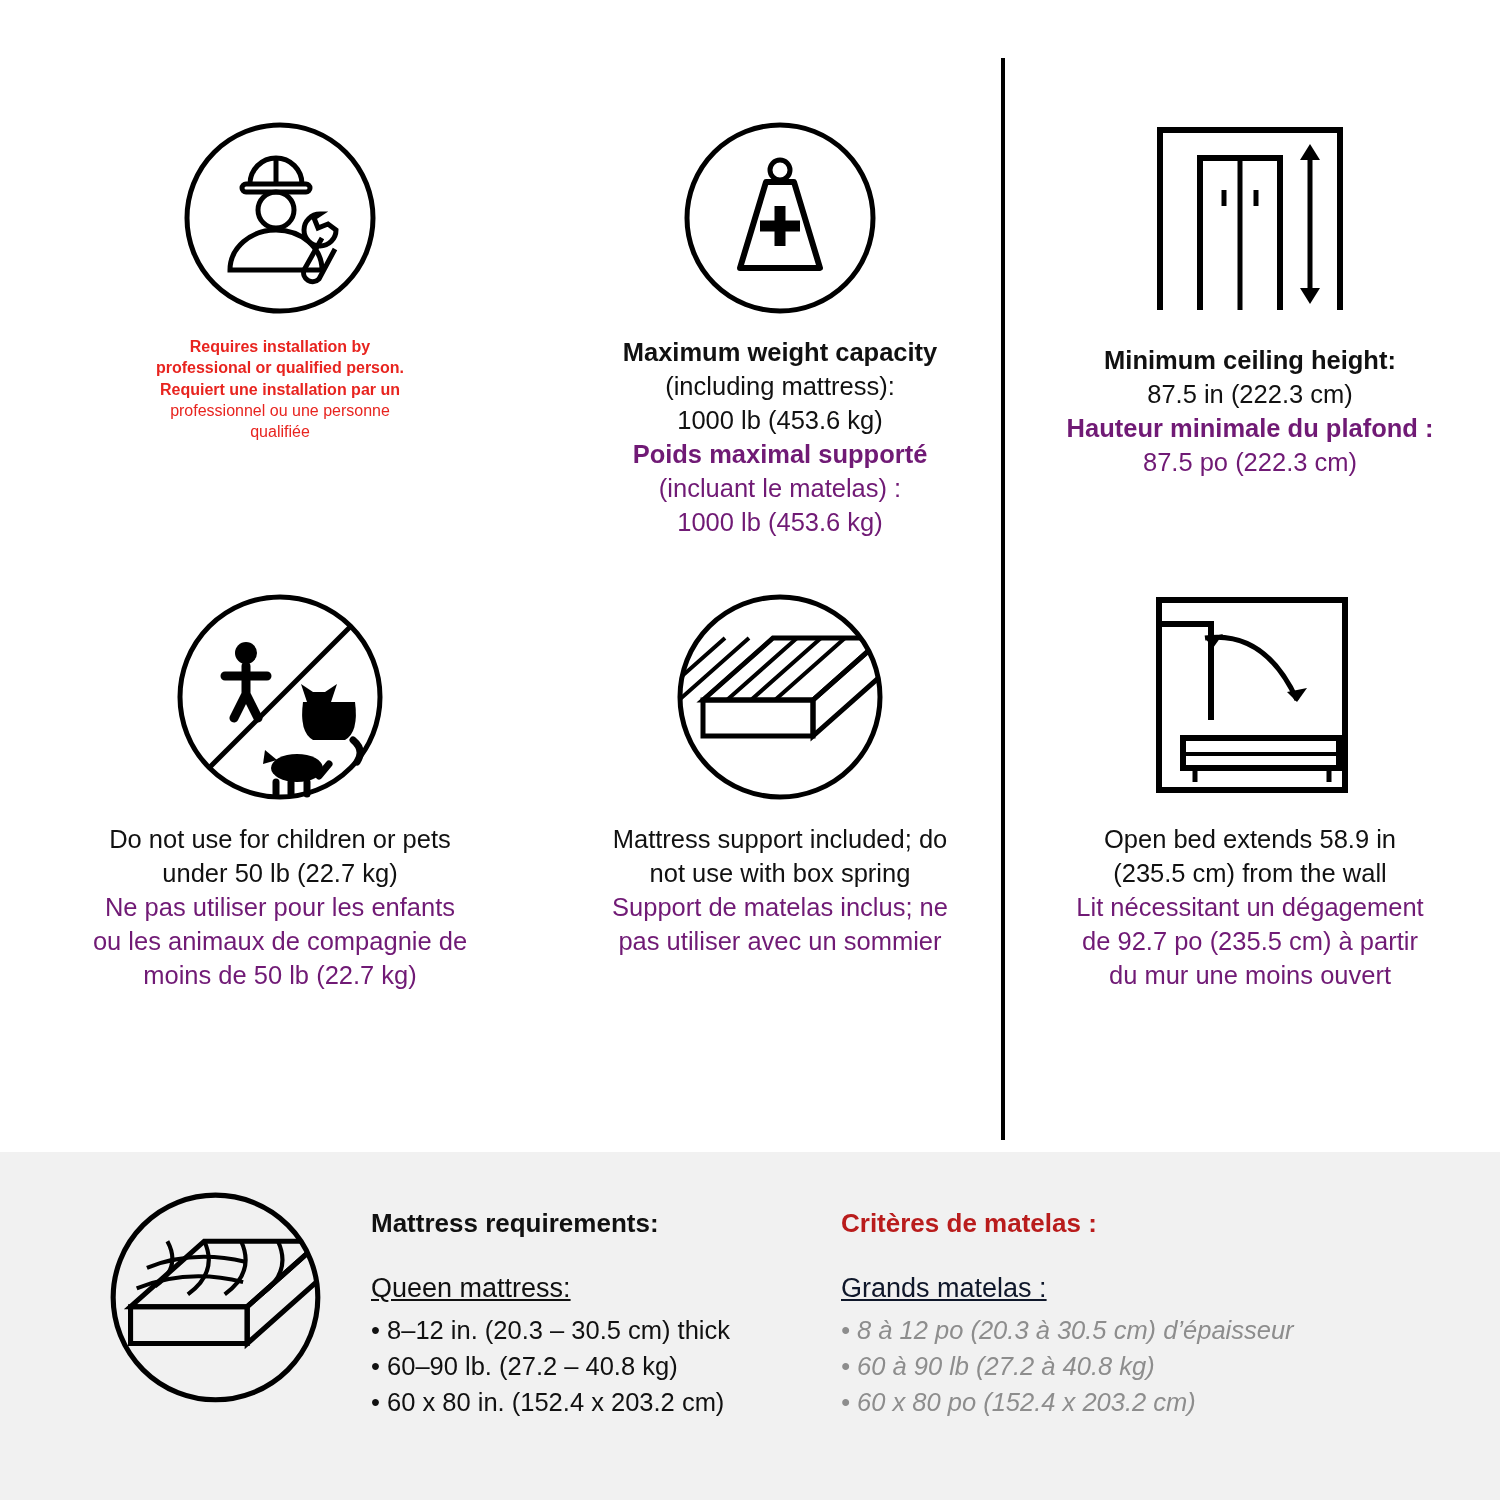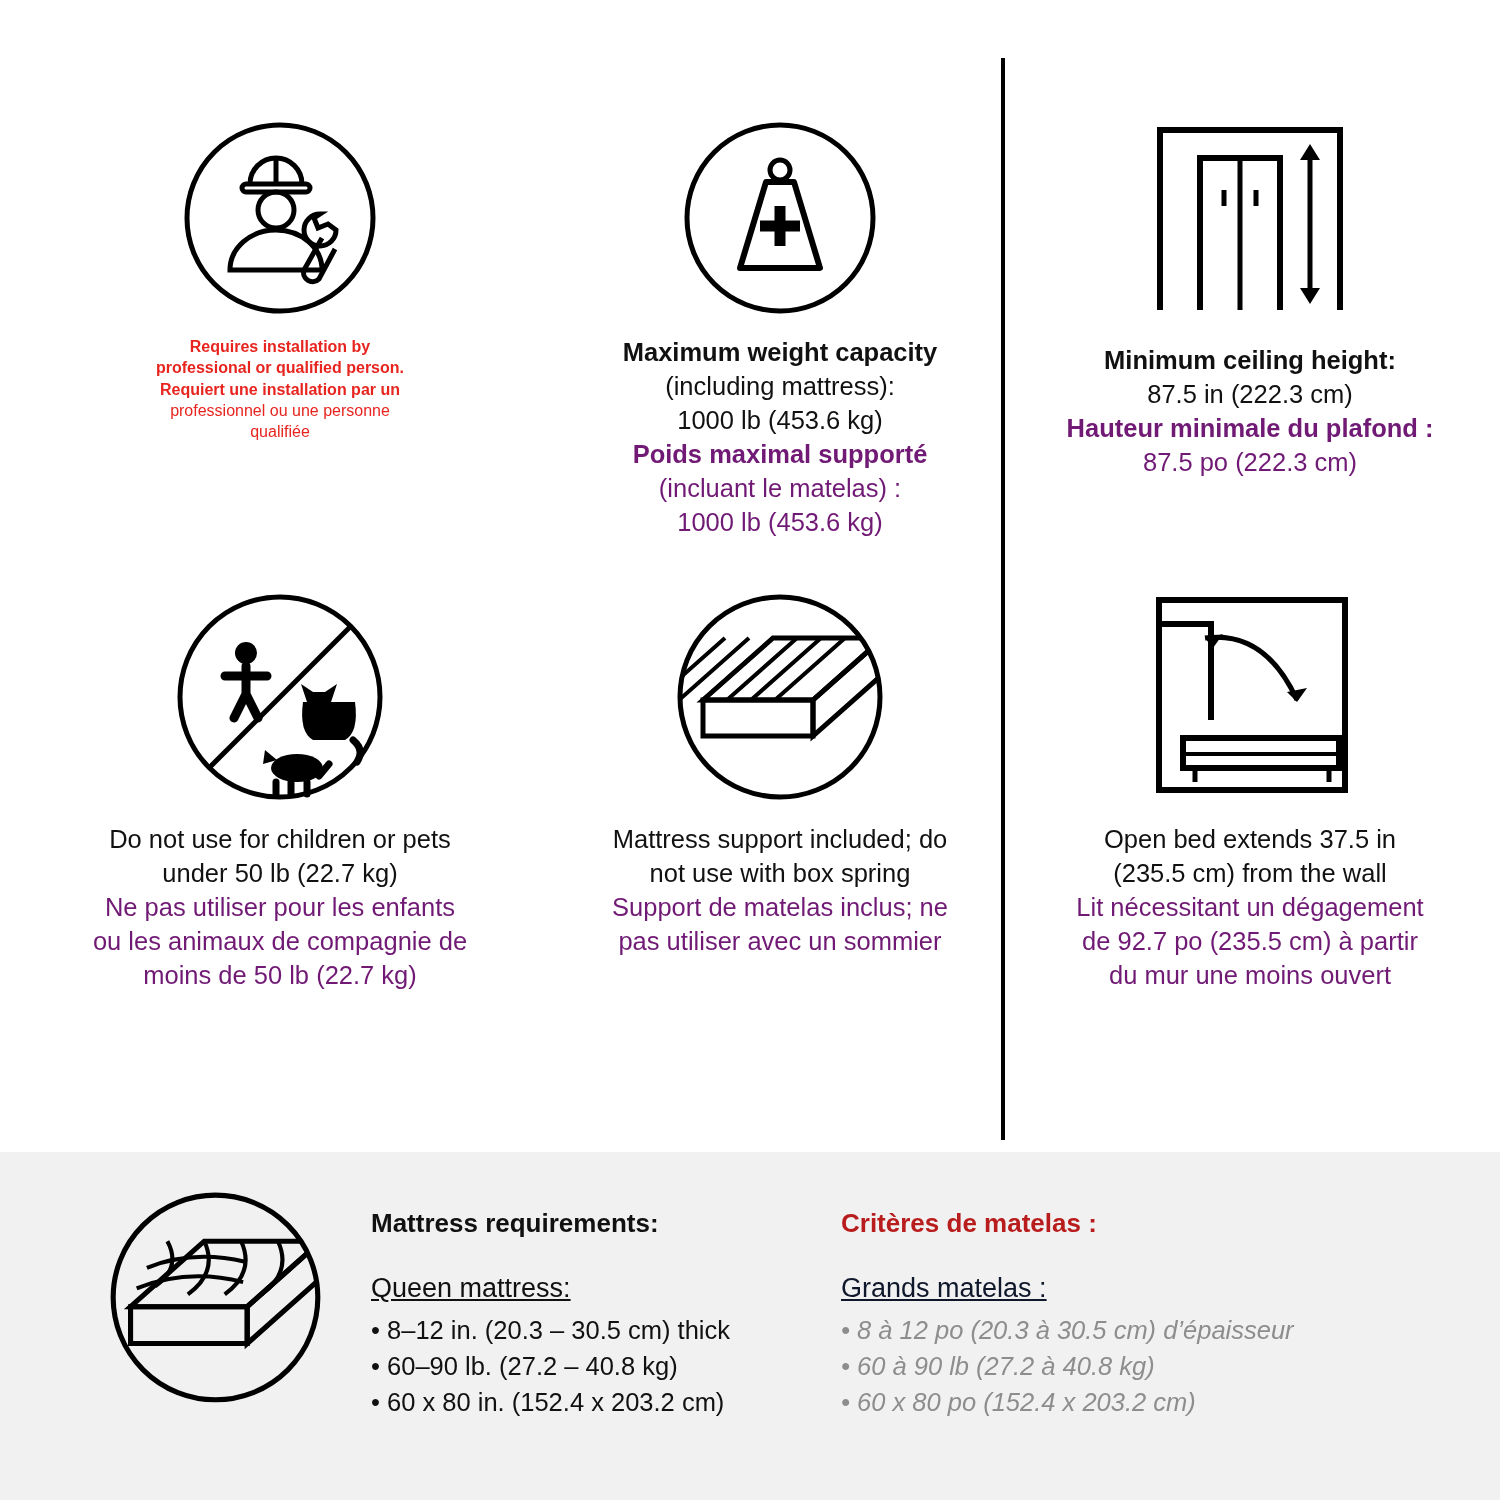--- a/index.html
+++ b/index.html
@@ -271,21 +271,21 @@
             <path d="M62 48 q60 -8 92 62" fill="none" stroke="#000" stroke-width="5"></path>
             <path d="M62 48 l18 -4 l-10 14 z" fill="#000"></path>
             <path d="M154 112 l10 -14 l-20 4 z" fill="#000"></path>
             <rect x="40" y="148" width="156" height="30" fill="none" stroke="#000" stroke-width="6"></rect>
             <line x1="40" y1="164" x2="196" y2="164" stroke="#000" stroke-width="4"></line>
             <line x1="52" y1="178" x2="52" y2="192" stroke="#000" stroke-width="5"></line>
             <line x1="186" y1="178" x2="186" y2="192" stroke="#000" stroke-width="5"></line>
           </svg>
         </div>
         <div class="caption">
-          <p class="en">Open bed extends 37.5 in</p>
+          <p class="en">Open bed extends 58.9 in</p>
           <p class="en">(235.5 cm) from the wall</p>
           <p class="fr">Lit nécessitant un dégagement</p>
           <p class="fr">de 92.7 po (235.5 cm) à partir</p>
           <p class="fr">du mur une moins ouvert</p>
         </div>
       </div>
 
     </div>
   </div>
 

